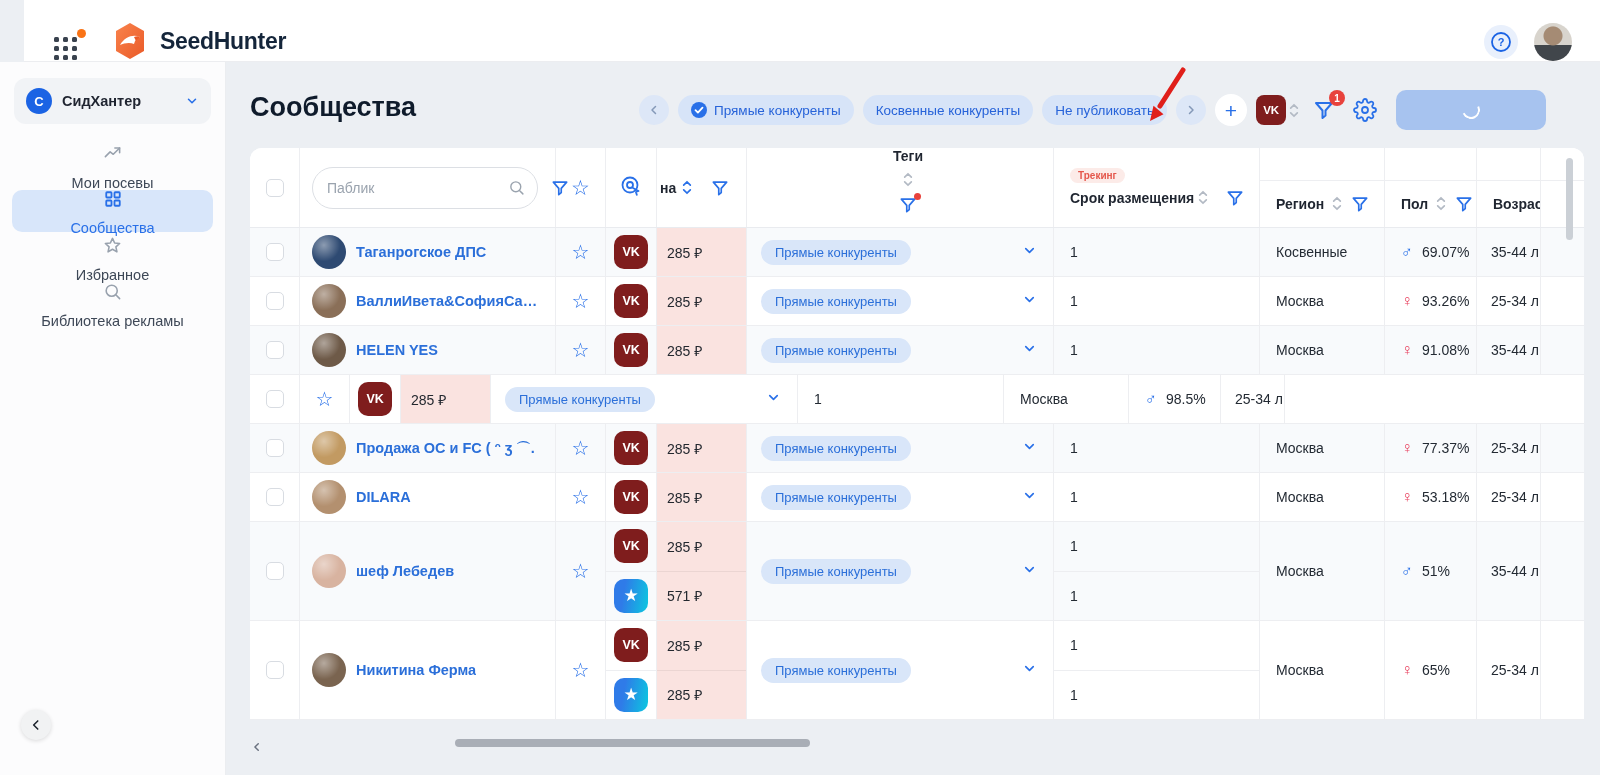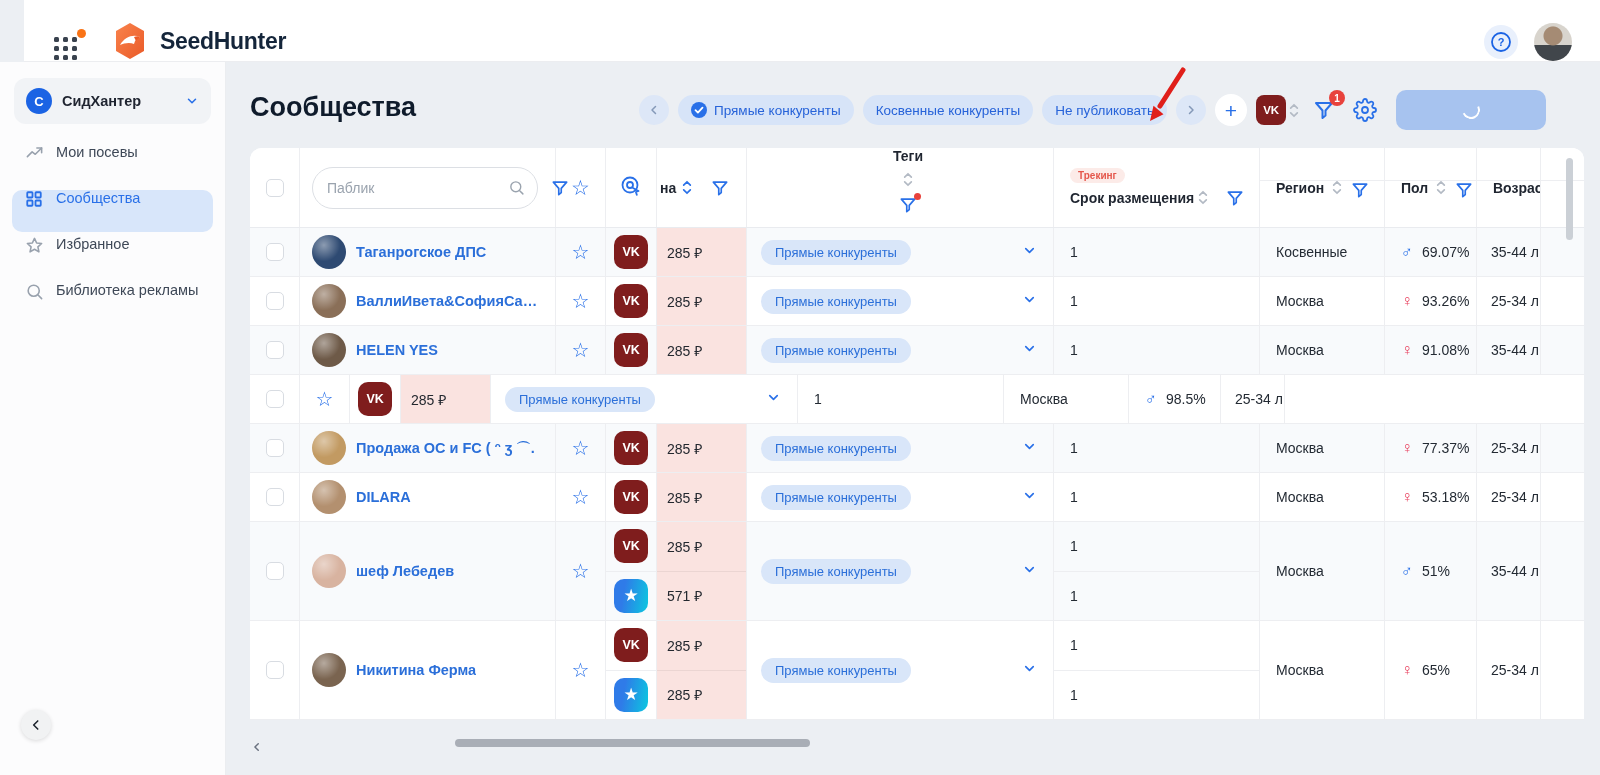--- a/index.html
+++ b/index.html
@@ -23,22 +23,22 @@
                 linear-gradient(#d8d4cd 58%, #41464b 58%); }
 
   
   .sidebar { position:absolute; top:62px; left:0; width:226px; bottom:0; background:#FCFCFD;
     border-right:1px solid #EBEDF0; }
   .ws { margin:16px 14px 20px 14px; height:46px; border-radius:12px; background:#F1F3F6;
     display:flex; align-items:center; padding:0 12px; gap:10px; cursor:pointer; }
   .ws-avatar { width:26px; height:26px; border-radius:50%; background:#1B63E4; color:#fff;
     font-size:13px; font-weight:700; display:flex; align-items:center; justify-content:center; }
   .ws-name { font-size:14.5px; color:#1F2430; font-weight:700; flex:1; }
-  .side-item { height:42px; margin:4px 12px; display:flex; gap:12px;
-    padding:0 12px; border-radius:10px; color:#3E4857; font-size:14.5px; cursor:pointer; }
+  .side-item { height:42px; margin:4px 12px; display:flex; align-items:center; gap:12px;
+    padding:0 12px; border-radius:10px; color:#3E4857; font-size:14.5px; cursor:pointer;flex-direction:column; }
   .side-item .s-ico { display:flex; width:20px; justify-content:center; }
   .side-item.active { background:#D8E6FA; color:#2970E8; font-weight:500; }
   .collapse-btn { position:absolute; left:21px; top:710px; width:30px; height:30px; border-radius:50%;
     background:#F1F2F3; border:none; box-shadow:0 1px 4px rgba(0,0,0,.14);
     display:flex; align-items:center; justify-content:center; cursor:pointer; z-index:6; }
 
   
   .main { position:absolute; top:62px; left:226px; right:0; bottom:0; }
   .page-title { position:absolute; left:24px; top:30px; font-size:27px; font-weight:700; color:#0F1B2B; }
 
@@ -84,21 +84,21 @@
   .hdr-star { font-size:21px; color:#2970E8; cursor:pointer; }
   .price-th { padding-left:3px; gap:6px; }
   .price-th .funnel { margin-left:12px; }
   .tags-th { padding-left:16px; gap:8px;flex-direction:column; }
   .term-th { flex-direction:column; align-items:flex-start; justify-content:center; padding-left:16px; gap:5px; }
   .track-badge { background:#FCEBE8; color:#E4574C; font-size:10px; font-weight:600; padding:2px 8px; border-radius:8px; }
   .term-line { display:flex; align-items:center; gap:4px; width:100%; }
   .term-line .funnel { margin-left:auto; margin-right:14px; }
   .grouped { flex-direction:column; align-items:stretch; }
   .grouped::before { content:""; position:absolute; left:0; right:0; top:32px; border-top:1px solid #EDEEF1; }
-  .grouped .line { display:flex; gap:8px; padding-left:16px; margin-top:32px; height:48px; }
+  .grouped .line { display:flex; align-items:center; gap:8px; padding-left:16px; margin-top:32px; height:48px; }
   .clip { overflow:hidden; }
   .funnel { display:flex; cursor:pointer; position:relative; }
   .funnel .reddot { position:absolute; top:-2px; right:-3px; width:7px; height:7px; border-radius:50%; background:#E8423C; }
 
   .trow { display:flex; border-bottom:1px solid #EDEEF1; background:#fff; }
   .trow.alt { background:#F8FAFC; }
   .c-public-body { padding:0 12px; gap:10px; overflow:hidden; }
   .avatar { width:34px; height:34px; min-width:34px; border-radius:50%; }
   .pub-name { color:#2B6FD9; font-weight:600; font-size:14.5px; white-space:nowrap; overflow:hidden;
     text-overflow:ellipsis; text-decoration:none; cursor:pointer; }

